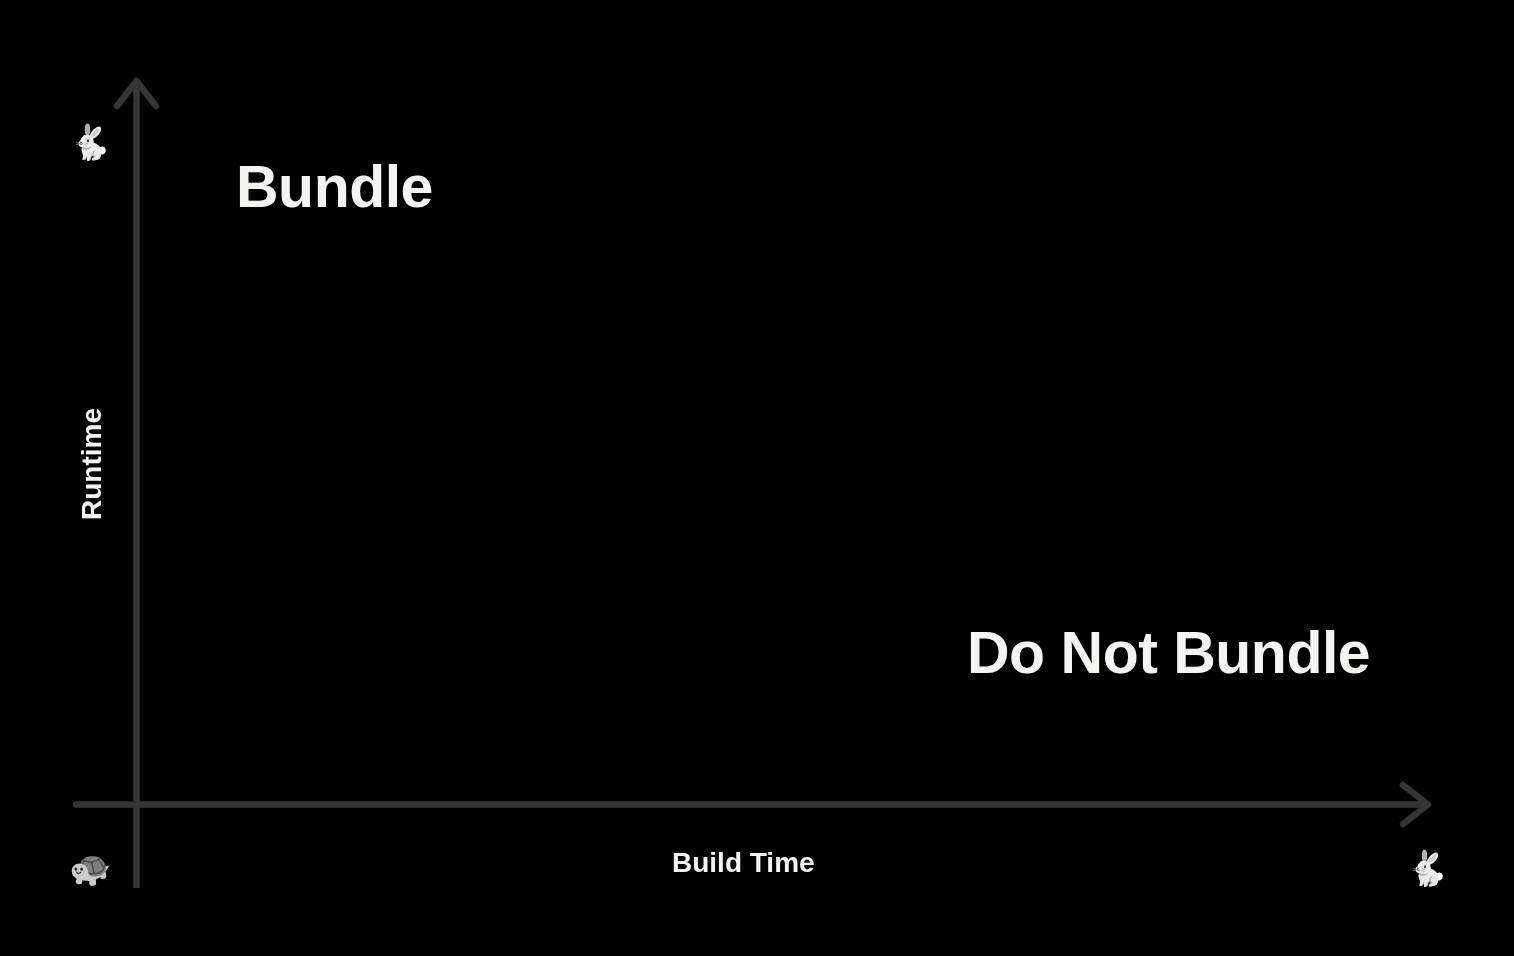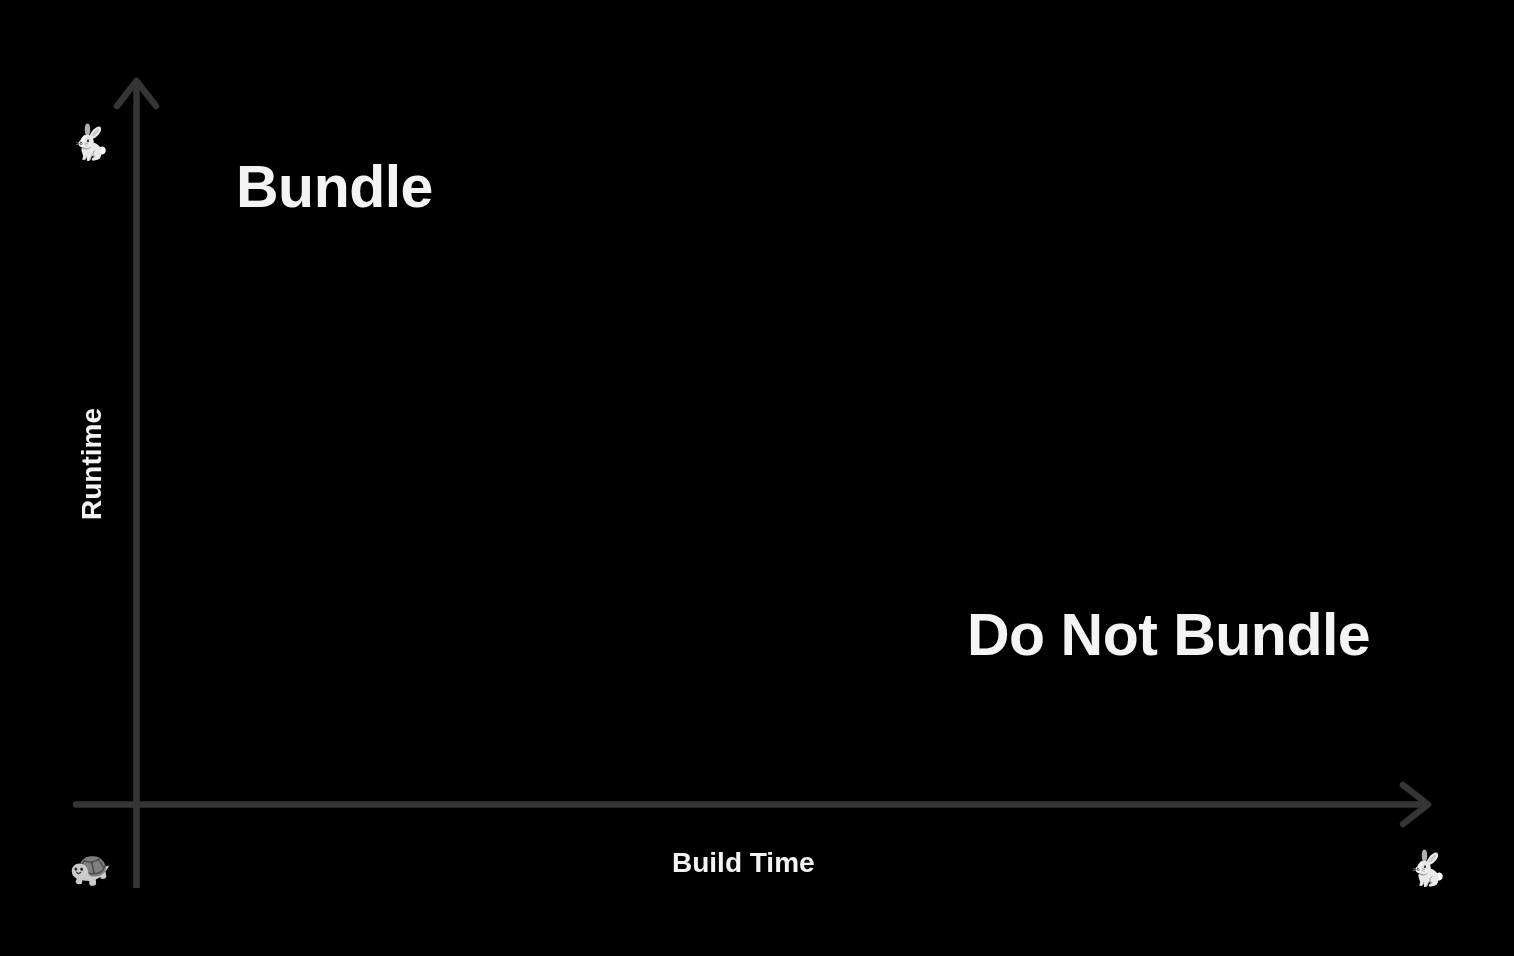--- a/index.html
+++ b/index.html
@@ -39,21 +39,21 @@
     line-height: 1;
     letter-spacing: -0.5px;
     white-space: nowrap;
   }
   #label-bundle {
     left: 236px;
     top: 158px;
   }
   #label-do-not-bundle {
     left: 967px;
-    top: 606px;
+    top: 624px;
   }
 
   
   .axis-title {
     position: absolute;
     color: #f4f4f2;
     font-weight: 700;
     font-size: 28px;
     line-height: 1;
     letter-spacing: 0px;

